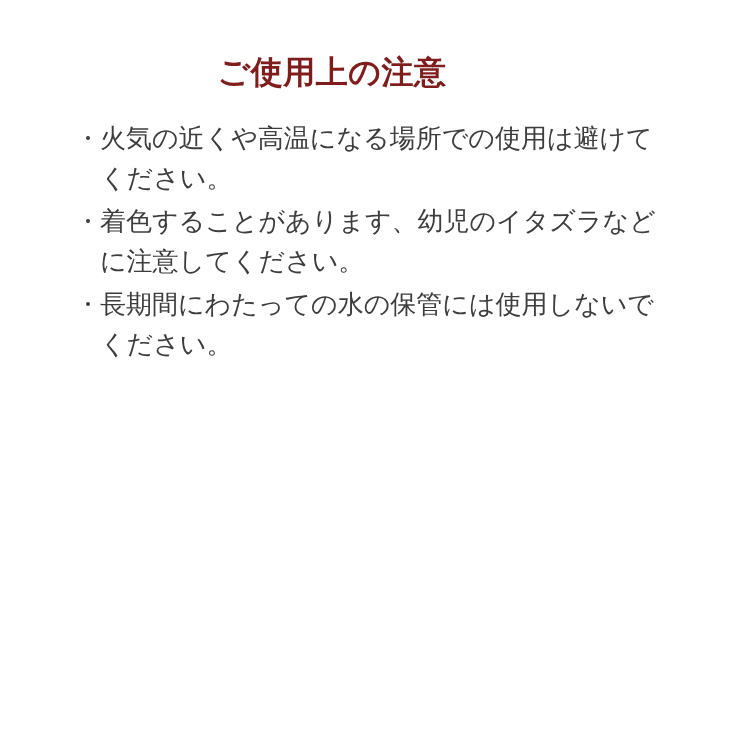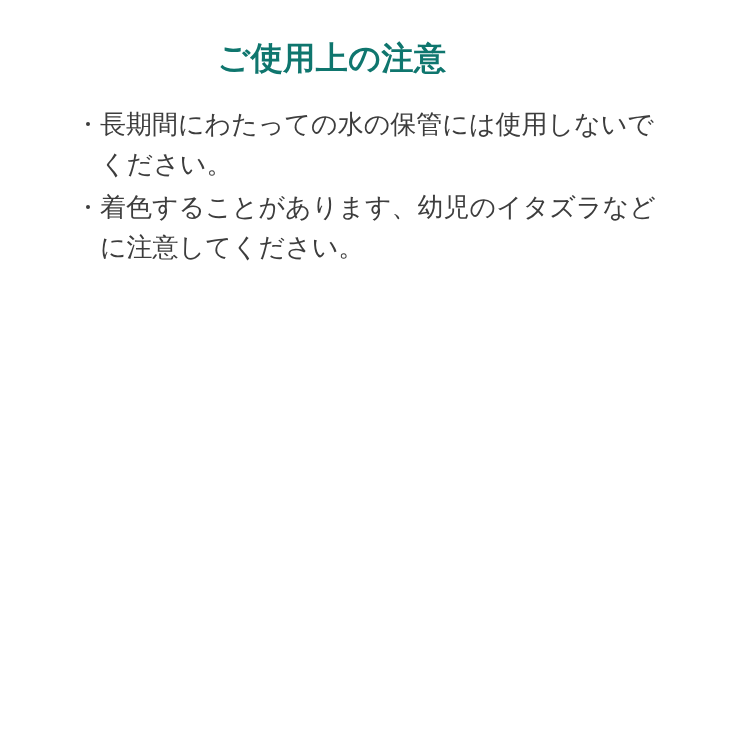--- a/index.html
+++ b/index.html
@@ -12,28 +12,28 @@
     position: relative;
     width: 750px;
     height: 750px;
     background: #ffffff;
     font-family: "Liberation Sans", sans-serif;
     color: #3d3d3d;
     overflow: hidden;
   }
   .page-title {
     margin: 0;
-    padding-top: 40px;
+    padding-top: 54px;
     width: 664px;
     text-align: center;
     font-size: 32px;
     line-height: 36px;
     font-weight: 700;
     letter-spacing: 0.5px;
-    color: #0f766e;
+    color: #7f1d1d;
   }
   .notice-list {
     list-style: none;
     margin: 28px 0 0 0;
     padding: 0 0 0 85px;
     width: 675px;
   }
   .notice-item {
     display: flex;
     align-items: flex-start;
@@ -66,27 +66,31 @@
 </head>
 <body>
 
 <div class="page">
   <h1 class="page-title">ご使用上の注意</h1>
 
   <ul class="notice-list">
 
       <li class="notice-item">
         <span class="bullet"></span>
-        <span class="item-text">長期間にわたっての水の保管には使用しないでください。</span>
+        <span class="item-text">火気の近くや高温になる場所での使用は避けてください。</span>
       </li>
 
 
 
       <li class="notice-item">
         <span class="bullet"></span>
         <span class="item-text">着色することがあります、幼児のイタズラなどに注意してください。</span>
       </li>
 
+      <li class="notice-item">
+        <span class="bullet"></span>
+        <span class="item-text">長期間にわたっての水の保管には使用しないでください。</span>
+      </li>
 
 
 
     </ul>
 </div>
 
 </body></html>

